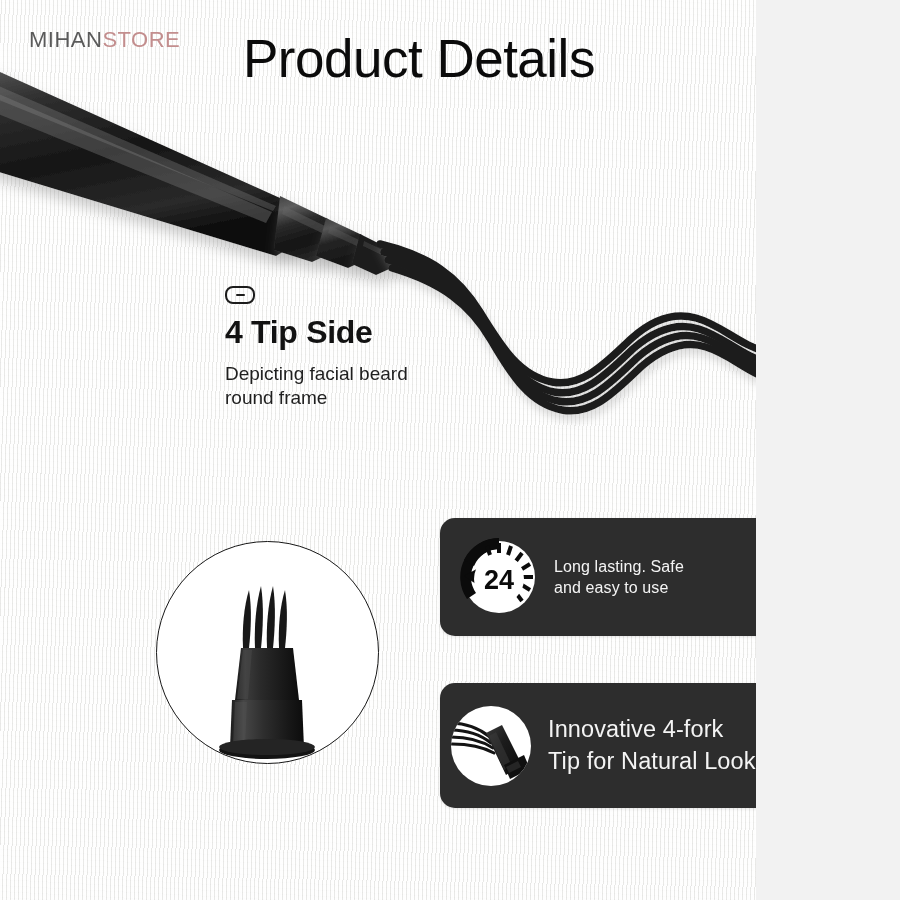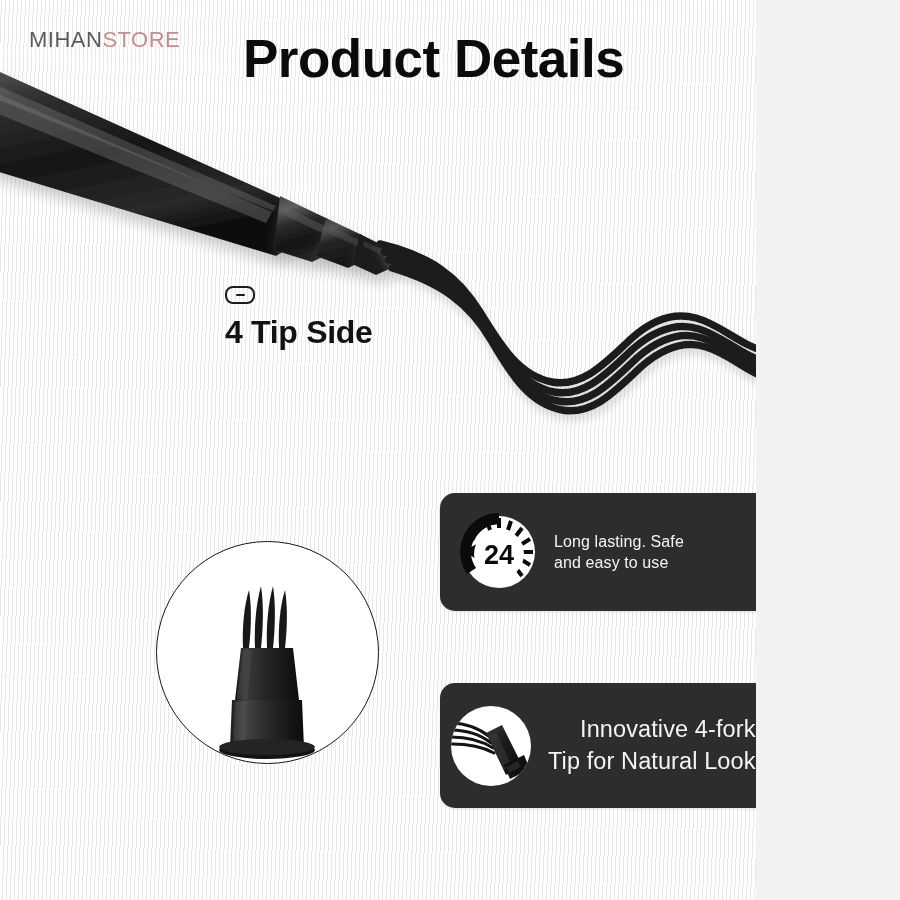--- a/index.html
+++ b/index.html
@@ -65,21 +65,21 @@
   }
   .logo .part-a { color: #5a5a5a; }
   .logo .part-b { color: #c38e8e; }
 
   
   .page-title {
     position: absolute;
     left: 243px;
     top: 28px;
     font-size: 53px;
-    font-weight: 700;
+    font-weight: 400;
     color: #0b0b0b;
     letter-spacing: -0.5px;
     white-space: nowrap;
     z-index: 40;
   }
 
   
   .pen-art {
     position: absolute;
     left: -20px;
@@ -148,34 +148,33 @@
     position: absolute;
     background: #2d2d2d;
     border-radius: 15px;
     display: flex;
     align-items: center;
     z-index: 30;
     box-shadow: 0 1px 3px rgba(0,0,0,0.10);
   }
   .feature-card.card-1 {
     left: 440px;
-    top: 493px;
+    top: 518px;
     width: 366px;
     height: 118px;
     padding: 0 0 0 18px;
     box-sizing: border-box;
   }
   .feature-card.card-2 {
     left: 440px;
     top: 683px;
     width: 366px;
     height: 125px;
     padding: 0 0 0 8px;
     box-sizing: border-box;
-    text-align: right;
   }
   .card-icon {
     flex: 0 0 auto;
     width: 82px;
     height: 82px;
     position: relative;
     margin-right: 14px;
   }
   .card-icon.icon-2 {
     width: 86px;
@@ -289,20 +288,22 @@
     <span class="part-a">MIHAN</span><span class="part-b">STORE</span>
   </div>
 
   <div class="page-title">Product Details</div>
 
   <div class="callout">
     <div class="callout-badge">
       <span class="dash"></span>
     </div>
     <div class="callout-title">4 Tip Side</div>
+    <div class="callout-sub" style="white-space: pre-line;">Depicting facial beard
+round frame</div>
   </div>
 
   <div class="tip-circle">
     <svg width="221" height="221" viewBox="0 0 221 221" xmlns="http://www.w3.org/2000/svg">
       <defs>
         <linearGradient id="tipBody" x1="0" y1="0" x2="1" y2="0">
           <stop offset="0%" stop-color="#141414"></stop>
           <stop offset="16%" stop-color="#3c3c3c"></stop>
           <stop offset="40%" stop-color="#2a2a2a"></stop>
           <stop offset="72%" stop-color="#1a1a1a"></stop>

